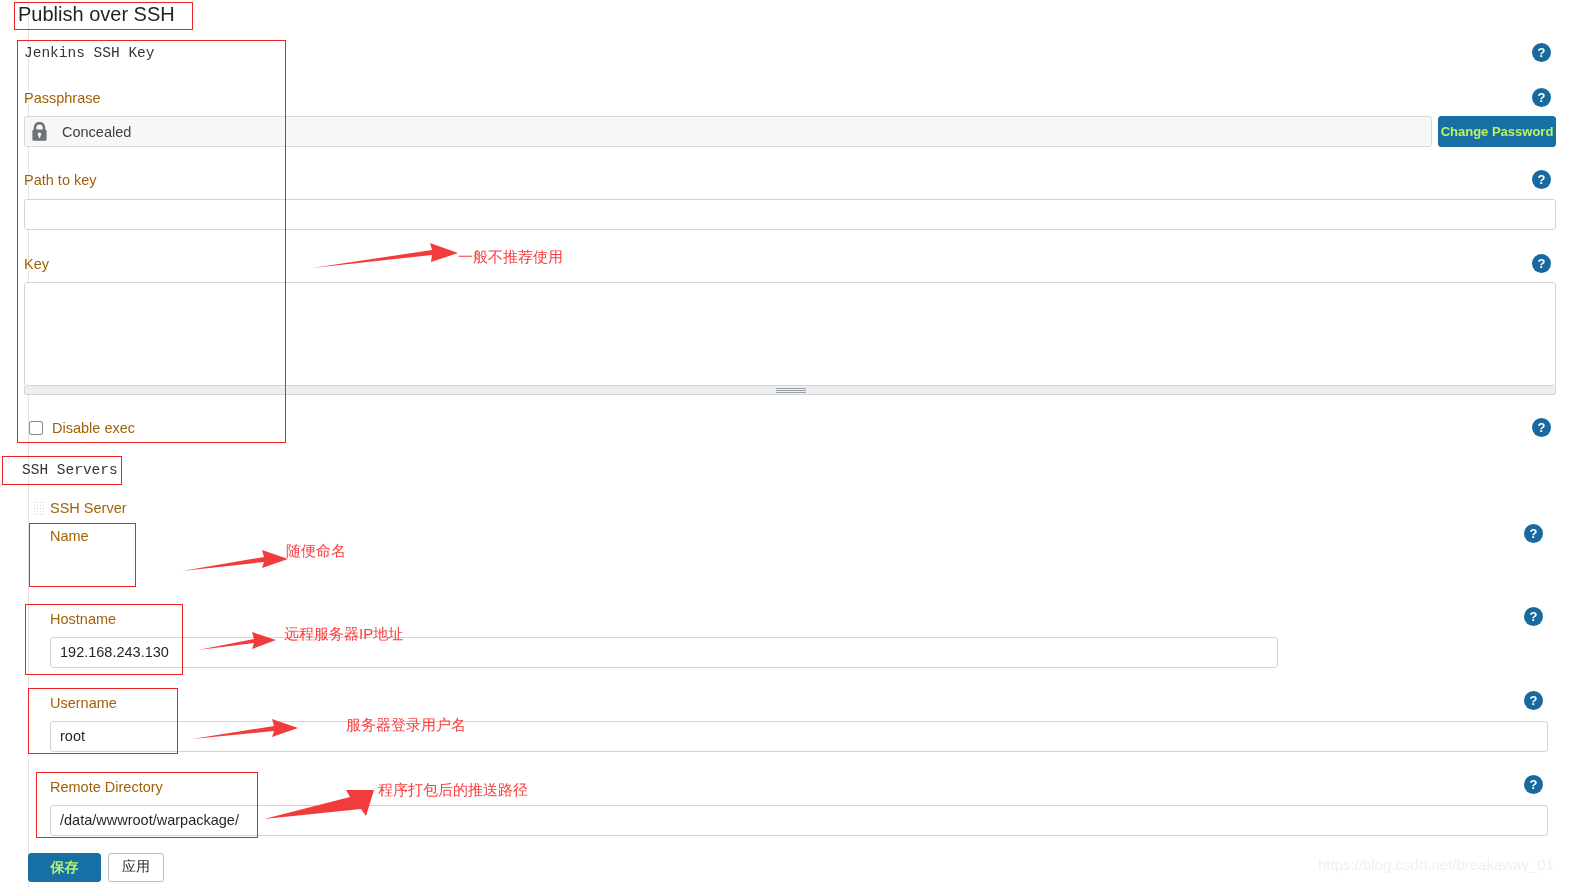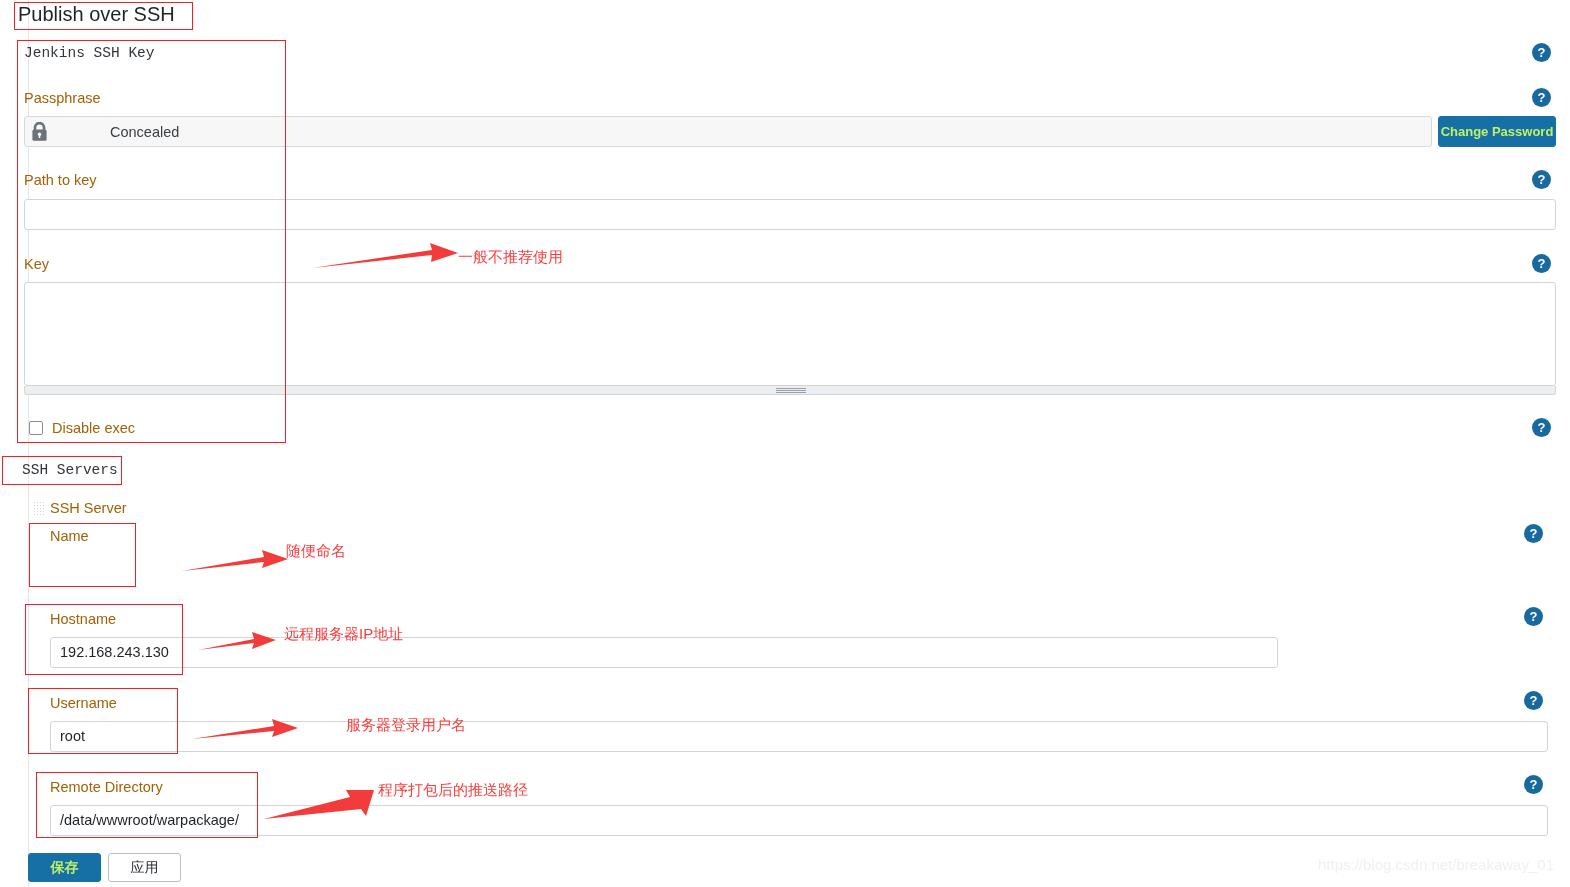--- a/index.html
+++ b/index.html
@@ -63,21 +63,20 @@
 
   .concealed {
     position: absolute;
     height: 31px;
     border: 1px solid #d9d9d9;
     border-radius: 3px;
     background: #f7f7f7;
     display: flex;
     align-items: center;
     padding-left: 6px;
-    gap: 48px;
   }
   .concealed .cv {
     font-size: 14.5px;
     color: #3b4045;
     margin-left: 14px;
   }
   .lock-ico { width: 17px; height: 20px; display: block; }
 
   .area {
     position: absolute;
@@ -240,21 +239,21 @@
   <div class="help" style="left:1532px; top:88px;">?</div>
   <div class="help" style="left:1532px; top:170px;">?</div>
   <div class="help" style="left:1532px; top:254px;">?</div>
   <div class="help" style="left:1532px; top:418px;">?</div>
   <div class="help" style="left:1524px; top:524px;">?</div>
   <div class="help" style="left:1524px; top:607px;">?</div>
   <div class="help" style="left:1524px; top:691px;">?</div>
   <div class="help" style="left:1524px; top:775px;">?</div>
 
   <div class="btn btn-primary" style="left:28px; top:853px; width:73px; height:29px; line-height:27px; font-size:14px;">保存</div>
-  <div class="btn btn-default" style="left:108px; top:853px; width:73px; height:29px; line-height:27px; font-size:14px;">应用</div>
+  <div class="btn btn-default" style="left:108px; top:853px; width:56px; height:29px; line-height:27px; font-size:14px;font-family:Liberation Mono, monospace;">应用</div>
 
   <div class="rbox" style="left:14px;  top:2px;   width:179px; height:28px;"></div>
   <div class="rbox" style="left:17px;  top:40px;  width:269px; height:403px;"></div>
   <div class="rbox" style="left:2px;   top:456px; width:120px; height:29px;"></div>
   <div class="rbox" style="left:29px;  top:523px; width:107px; height:64px;"></div>
   <div class="rbox" style="left:25px;  top:604px; width:158px; height:71px;"></div>
   <div class="rbox" style="left:28px;  top:688px; width:150px; height:66px;"></div>
   <div class="rbox" style="left:36px;  top:772px; width:222px; height:66px;"></div>
 
   <svg class="ann-arrow" style="left:310px; top:240px;" width="150" height="32" viewBox="0 0 150 32">

